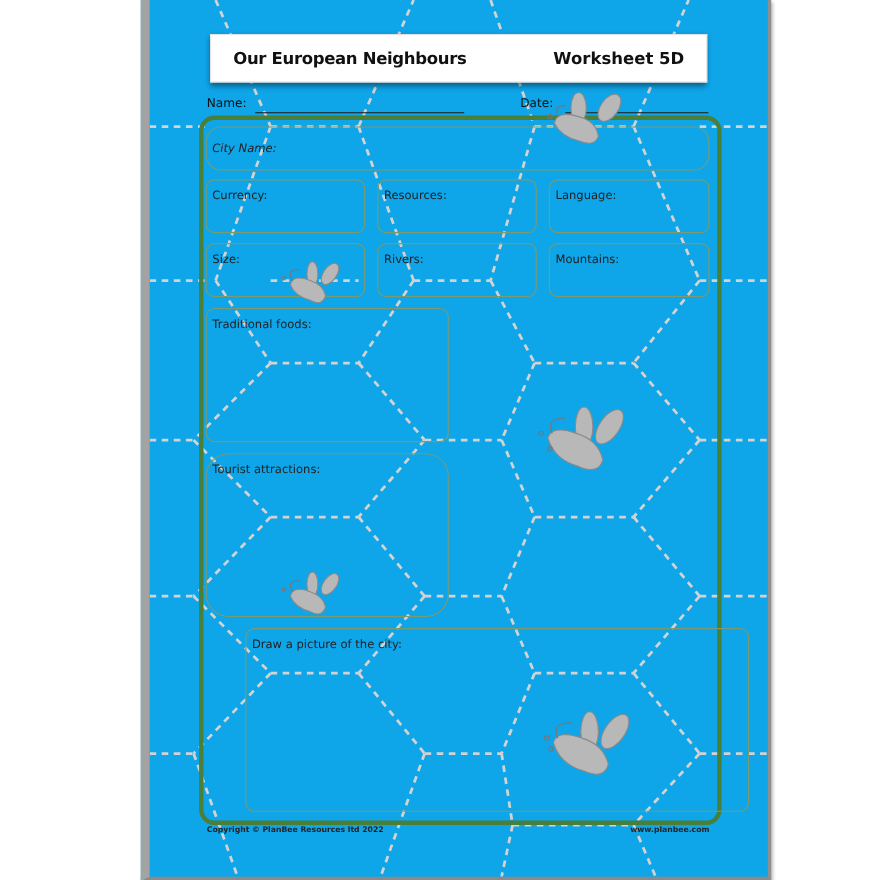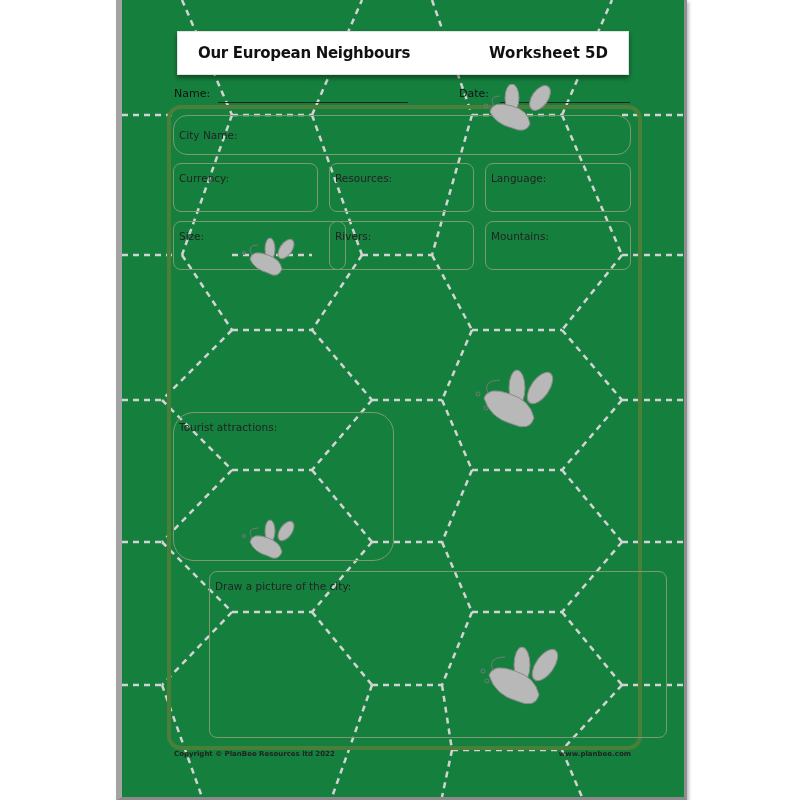--- a/index.html
+++ b/index.html
@@ -1,20 +1,20 @@
 <!DOCTYPE html>
 <html><head>
 <meta charset="utf-8">
 <style>
   html, body { margin:0; padding:0; }
   body { width:800px; height:800px; background:#ffffff; position:relative; overflow:hidden; font-family:"DejaVu Sans", sans-serif; }
   .page {
-    position:absolute; left:116px; top:0; width:562px; height:797px;
-    background:#15803d;
-    border-left:6px solid #a3a3a3; border-right:3px solid #8f8f8f; border-bottom:4px solid #8a8a8a;
+    position:absolute; left:128px; top:0; width:562px; height:797px;
+    background:#0ea5e9;
+    border-left:8px solid #a3a3a3; border-right:3px solid #8f8f8f; border-bottom:4px solid #8a8a8a;
     box-shadow: 2px 2px 3px rgba(0,0,0,0.25);
     overflow:hidden;
   }
   .hex { position:absolute; left:0; top:0; width:562px; height:797px; pointer-events:none; }
   .title-bar {
     position:absolute; left:55px; top:31px; width:450px; height:42px;
     background:#fff; box-shadow: 0 3px 5px rgba(0,0,0,0.45);
     border:1px solid #e2e2e2;
   }
   .title-left { position:absolute; left:20px; top:12px; font-family:"DejaVu Sans", sans-serif; font-weight:bold; font-size:15px; color:#111; letter-spacing:-0.3px; }
@@ -113,43 +113,46 @@
   </div>
 
   <span class="name-row">Name:</span>
   <div class="line" style="left:96px; top:102px; width:190px;"></div>
   <span class="name-row" style="left:337px;">Date:</span>
   <div class="line" style="left:378px; top:102px; width:130px;"></div>
 
   <div class="frame">
 
     <div class="box" style="left:2px; top:6px; width:456px; height:38px; border-radius:14px;">
-      <span class="label" style="top:13px;">City Name:</span>
+      <span class="label" style="top:13px;font-style:italic;">City Name:</span>
     </div>
 
     <div class="box" style="left:2px; top:54px; width:143px; height:47px;">
       <span class="label">Currency:</span>
     </div>
     <div class="box" style="left:158px; top:54px; width:143px; height:47px;">
       <span class="label">Resources:</span>
     </div>
     <div class="box" style="left:314px; top:54px; width:144px; height:47px;">
       <span class="label">Language:</span>
     </div>
 
-    <div class="box" style="left:2px; top:112px; width:143px; height:47px;padding-left:28px;">
+    <div class="box" style="left:2px; top:112px; width:143px; height:47px;">
       <span class="label">Size:</span>
     </div>
     <div class="box" style="left:158px; top:112px; width:143px; height:47px;">
       <span class="label">Rivers:</span>
     </div>
     <div class="box" style="left:314px; top:112px; width:144px; height:47px;">
       <span class="label">Mountains:</span>
     </div>
 
+    <div class="box" style="left:2px; top:171px; width:219px; height:120px;">
+      <span class="label">Traditional foods:</span>
+    </div>
 
     <div class="box" style="left:2px; top:303px; width:219px; height:147px;border-radius:21px;">
       <span class="label">Tourist attractions:</span>
     </div>
 
     <div class="box" style="left:2px; top:462px; width:456px; height:165px;margin-left:36px;">
       <span class="label">Draw a picture of the city:</span>
     </div>
   </div>
 

